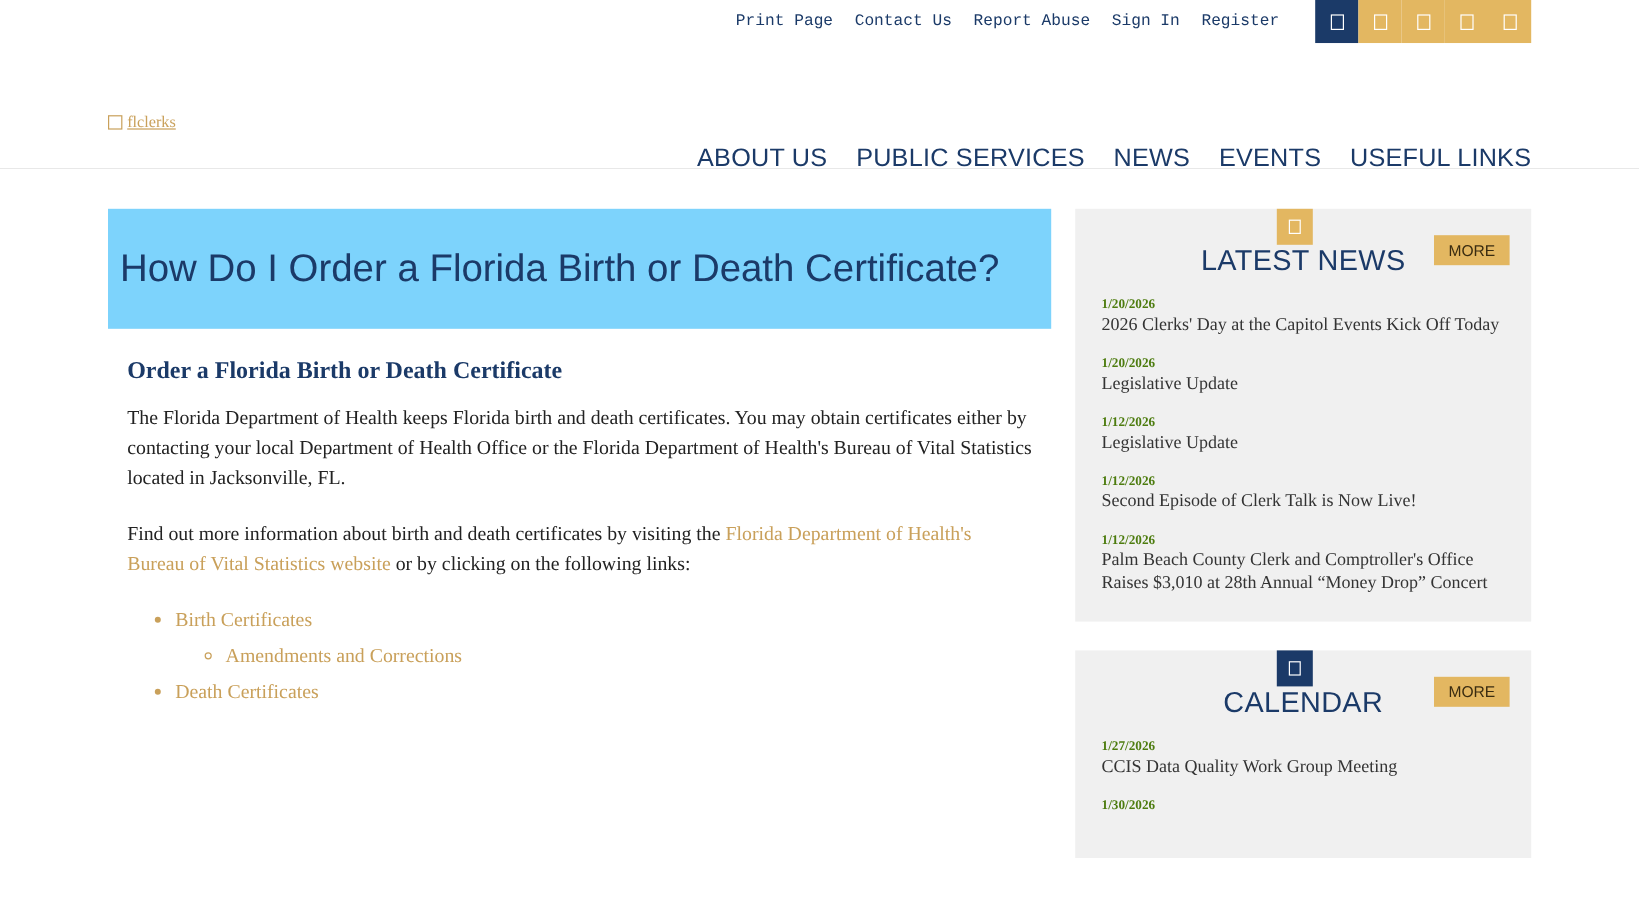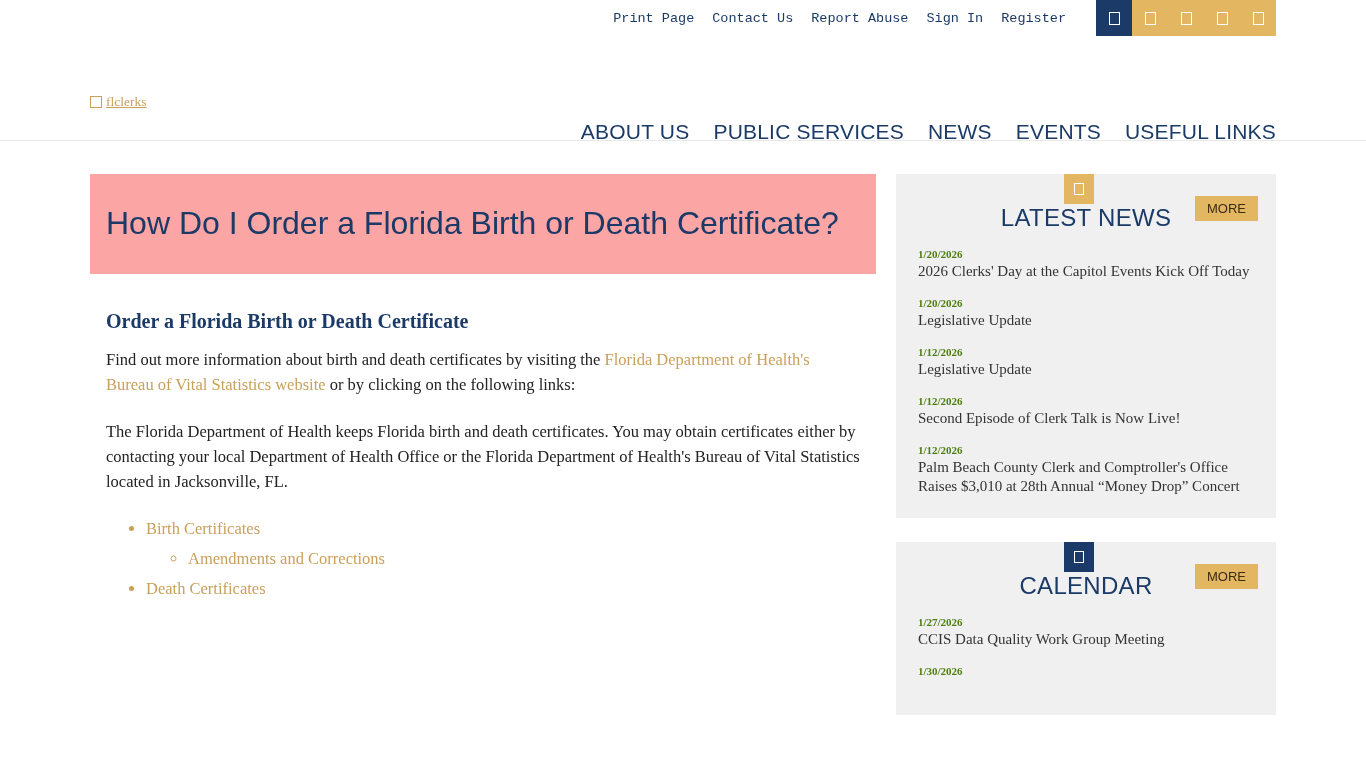--- a/index.html
+++ b/index.html
@@ -101,35 +101,35 @@
     height: 627px;
   }
 
   .content-col {
     position: absolute;
     left: 90px;
     top: 33px;
     width: 786px;
   }
   .title-band {
-    background: #fca5a5;
-    padding: 24px 16px 26px 16px;
+    background: #7dd3fc;
+    padding: 24px 16px 26px 10px;
   }
   .title-band h1 {
     margin: 0;
     font-family: "Liberation Sans", sans-serif;
     font-weight: 400;
     font-size: 32px;
     line-height: 50px;
     color: #1b3a68;
   }
 
   .article { padding: 0 16px; font-family: "Liberation Serif", serif; }
   .article h2 {
-    margin: 36px 0 14px 0;
+    margin: 24px 0 14px 0;
     font-family: "Liberation Serif", serif;
     font-size: 20px;
     color: #1b3a68;
     font-weight: bold;
   }
   .article p {
     margin: 0 0 22px 0;
     font-size: 16.5px;
     line-height: 25px;
     color: #222222;
@@ -259,23 +259,23 @@
 <div class="page">
 
   <div class="content-col">
     <div class="title-band">
       <h1>How Do I Order a Florida Birth or Death Certificate?</h1>
     </div>
 
     <div class="article">
       <h2>Order a Florida Birth or Death Certificate</h2>
 
+      <p>The Florida Department of Health keeps Florida birth and death certificates. You may obtain certificates either by contacting your local Department of Health Office or the Florida Department of Health's Bureau of Vital Statistics located in Jacksonville, FL.</p>
+
       <p><span>Find out more information about birth and death certificates by visiting the </span><a href="#">Florida Department of Health's Bureau of Vital Statistics website</a><span> or by clicking on the following links:</span></p>
-
-      <p>The Florida Department of Health keeps Florida birth and death certificates. You may obtain certificates either by contacting your local Department of Health Office or the Florida Department of Health's Bureau of Vital Statistics located in Jacksonville, FL.</p>
 
       <ul>
         <li>
           <a href="#">Birth Certificates</a>
           <ul>
             <li>
               <a href="#">Amendments and Corrections</a>
             </li>
           </ul>
         </li>

